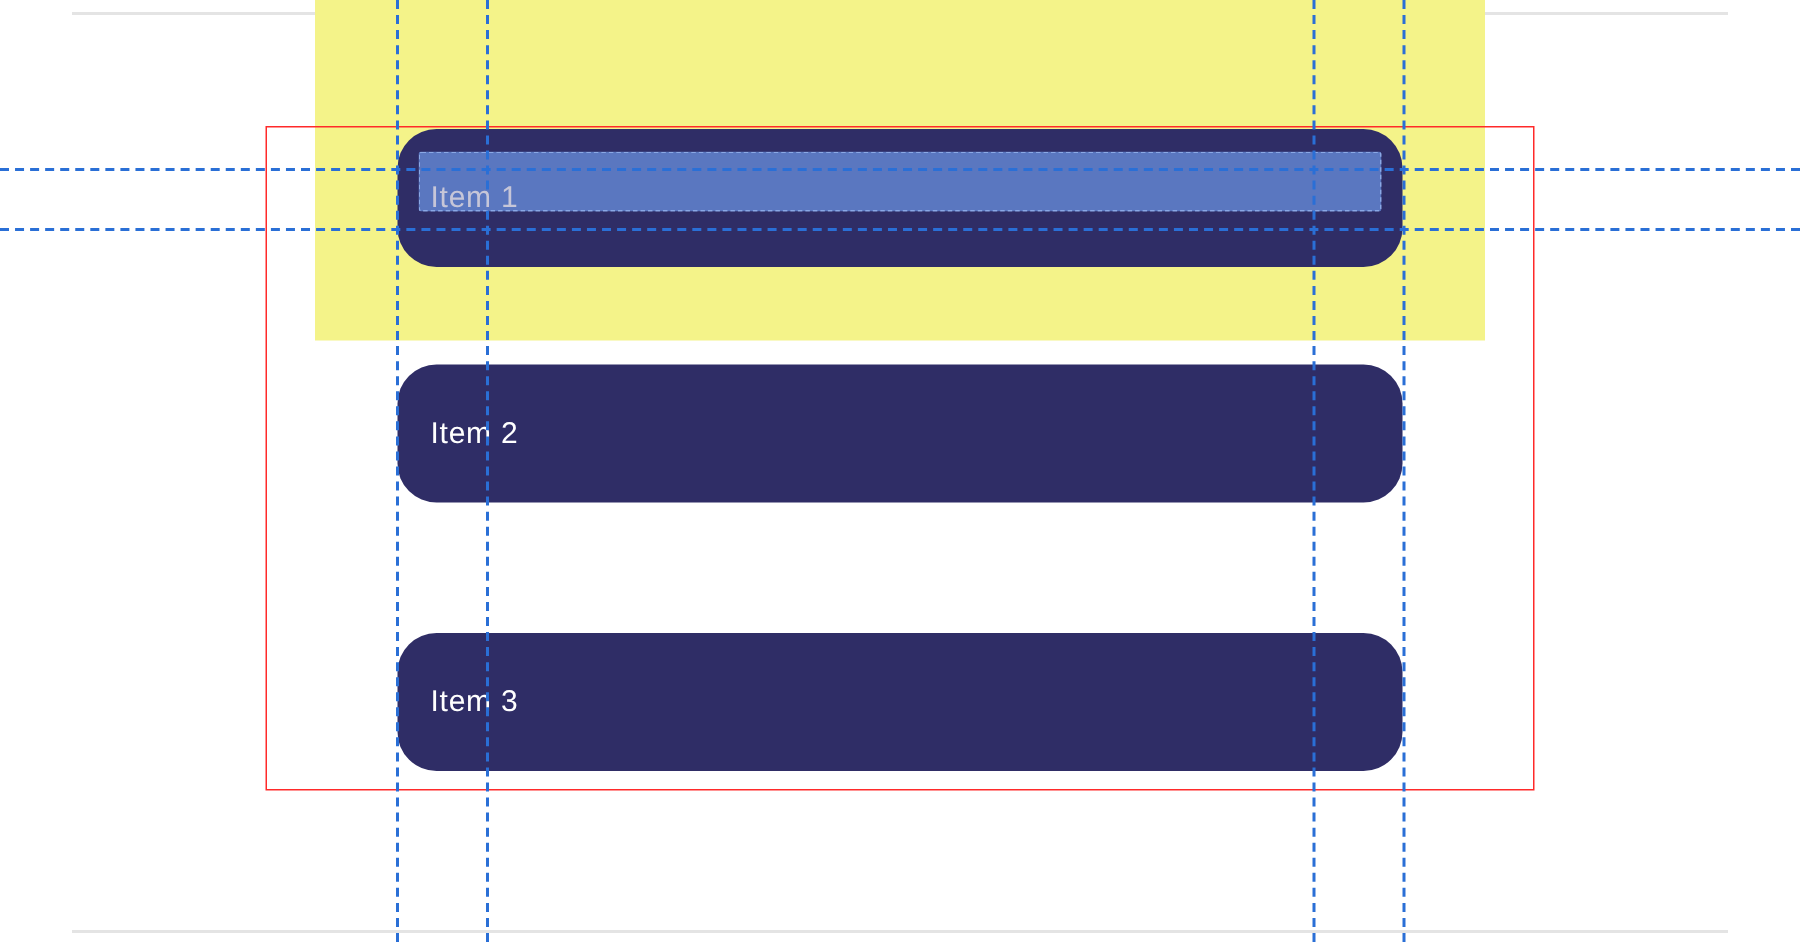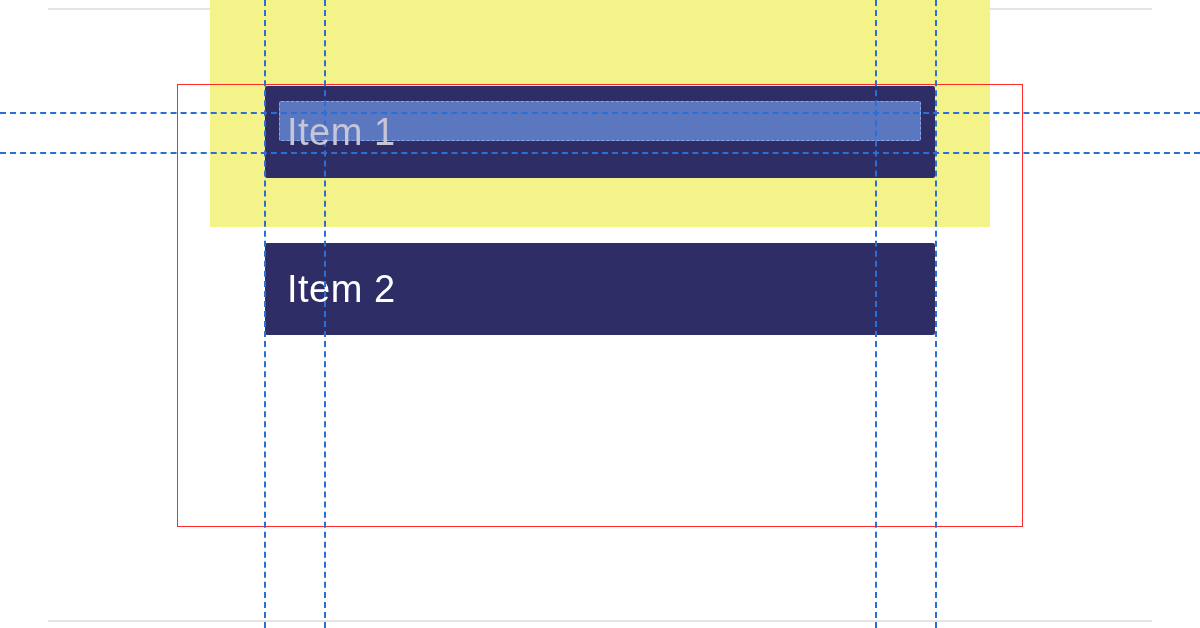--- a/index.html
+++ b/index.html
@@ -67,23 +67,23 @@
   .hg-a { top: 112px; }
   .hg-b { top: 152px; }
 
   
   .item {
     position: absolute;
     left: 265px;
     width: 670px;
     height: 92px;
     background: #2f2d66;
-    border-radius: 2px;
+    border-radius: 26px;
     color: #fff;
-    font-size: 38px;
+    font-size: 20px;
     font-weight: 300;
     display: flex;
     align-items: center;
     padding: 0 22px;
   }
   .item-1 { top: 86px; }
   .item-2 { top: 243px; }
   .item-3 { top: 422px; }
 
   
@@ -116,20 +116,23 @@
 
   <div class="item item-1">
     <div class="selection-inner"></div>
     <span class="label">Item 1</span>
   </div>
 
   <div class="item item-2">
     <span class="label">Item 2</span>
   </div>
 
+  <div class="item item-3">
+    <span class="label">Item 3</span>
+  </div>
 
   <div class="vguide vg-a"></div>
   <div class="vguide vg-b"></div>
   <div class="vguide vg-c"></div>
   <div class="vguide vg-d"></div>
 
   <div class="hguide hg-a"></div>
   <div class="hguide hg-b"></div>
 
 </div>

